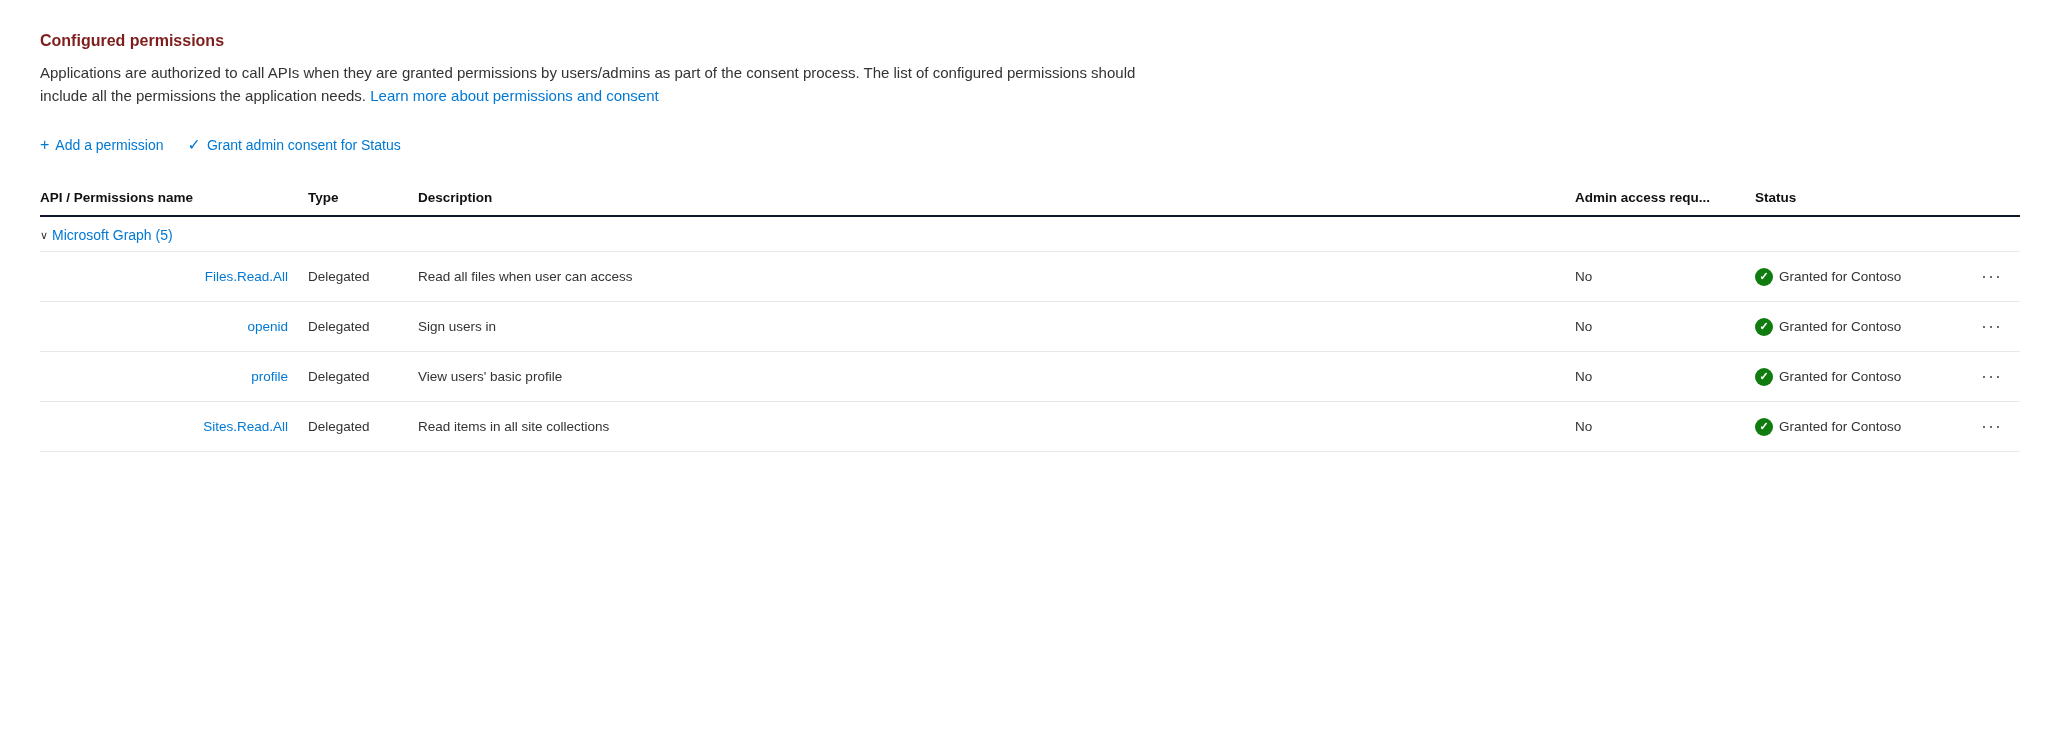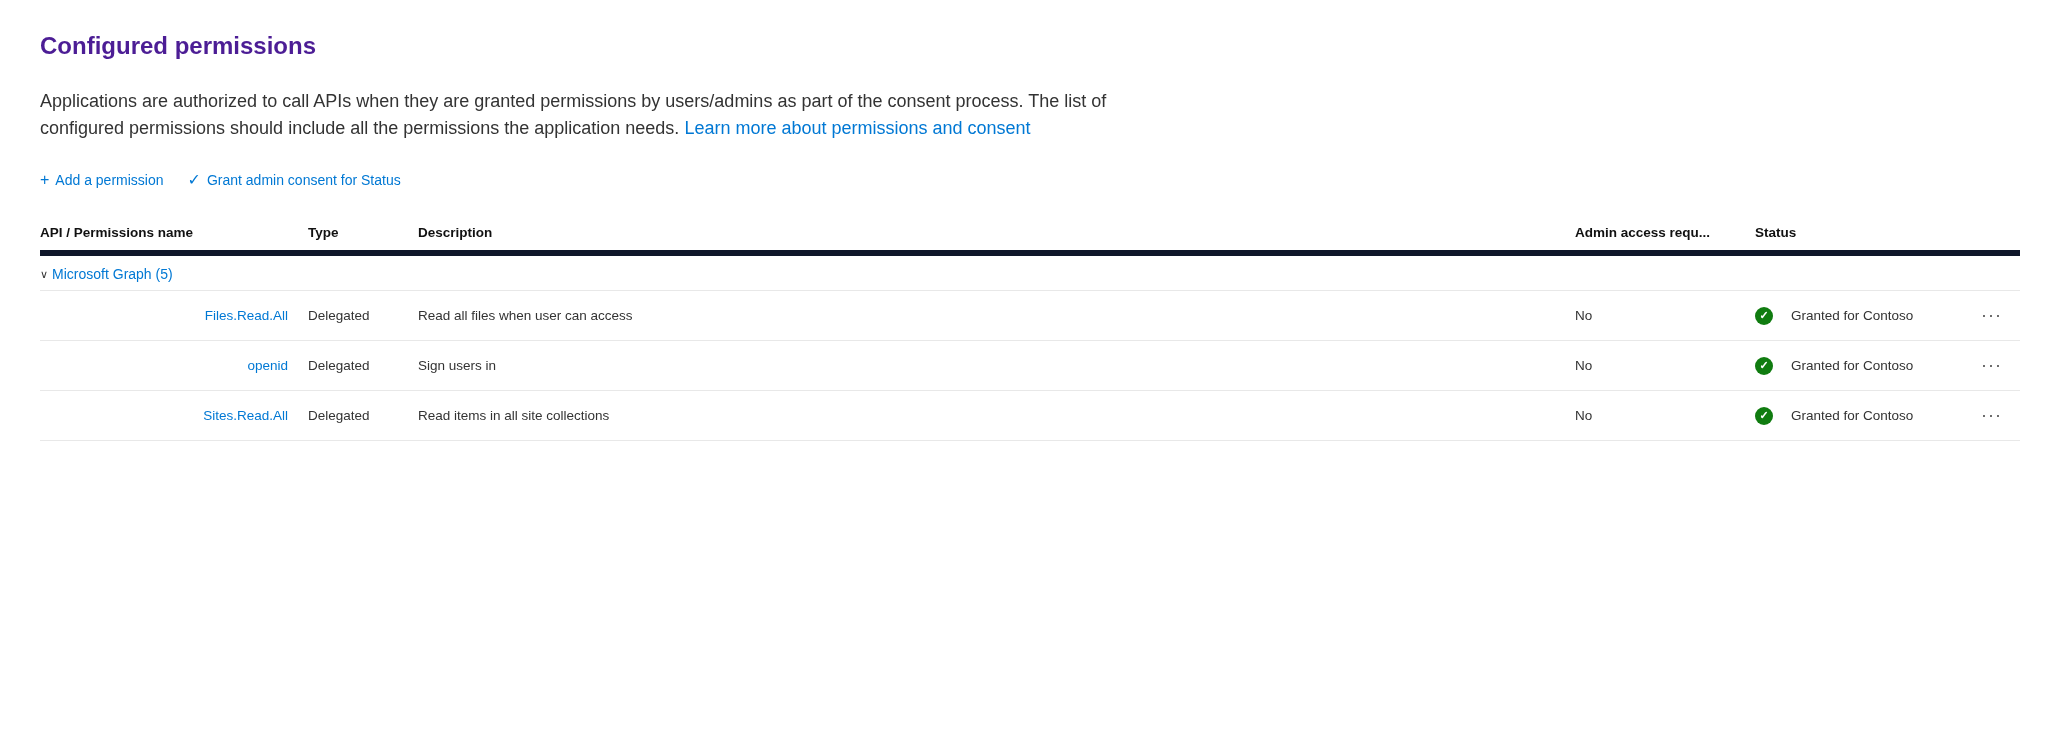--- a/index.html
+++ b/index.html
@@ -4,27 +4,27 @@
   <style>
     * { box-sizing: border-box; margin: 0; padding: 0; }
     body {
       font-family: 'Segoe UI', -apple-system, BlinkMacSystemFont, sans-serif;
       font-size: 14px;
       color: #333;
       background: #fff;
       padding: 32px 40px;
     }
     .page-title {
-      font-size: 24px;
+      font-size: 16px;
       font-weight: 600;
-      margin-bottom: 28px;
-      color: #4c1d95;
+      margin-bottom: 12px;
+      color: #7f1d1d;
     }
     .description {
-      font-size: 18px;
+      font-size: 15px;
       color: #333;
       line-height: 1.5;
       max-width: 1100px;
       margin-bottom: 24px;
     }
     .description a {
       color: #0078d4;
       text-decoration: none;
     }
     .toolbar {
@@ -48,21 +48,21 @@
     .toolbar-btn .btn-icon {
       font-size: 16px;
       font-weight: 400;
       color: #0078d4;
     }
     .permissions-table {
       width: 100%;
       border-collapse: collapse;
     }
     .permissions-table thead tr {
-      border-bottom: 6px solid #0f172a;
+      border-bottom: 2px solid #0f172a;
     }
     .permissions-table th {
       text-align: left;
       font-weight: 700;
       font-size: 13.5px;
       color: #111;
       padding: 8px 12px 10px 8px;
     }
     .permissions-table th:first-child { padding-left: 0; }
     .permissions-table td {
@@ -95,21 +95,21 @@
       color: #333;
     }
     .permission-link {
       color: #0078d4;
       cursor: pointer;
       text-decoration: none;
     }
     .status-granted {
       display: flex;
       align-items: center;
-      gap: 18px;
+      gap: 6px;
       color: #333;
     }
     .check-circle {
       width: 18px;
       height: 18px;
       border-radius: 50%;
       background: #107c10;
       display: inline-flex;
       align-items: center;
       justify-content: center;
@@ -204,20 +204,37 @@
           <span class="check-circle"></span>
           <span>Granted for Contoso</span>
         </span>
       </td>
       <td class="col-actions">
         <button class="more-btn" title="More options">···</button>
       </td>
     </tr>
       <tr>
       <td class="col-api indent-cell">
+        <a class="permission-link">profile</a>
+      </td>
+      <td class="col-type">Delegated</td>
+      <td class="col-desc">View users' basic profile</td>
+      <td class="col-admin">No</td>
+      <td class="col-status">
+        <span class="status-granted">
+          <span class="check-circle"></span>
+          <span>Granted for Contoso</span>
+        </span>
+      </td>
+      <td class="col-actions">
+        <button class="more-btn" title="More options">···</button>
+      </td>
+    </tr>
+      <tr>
+      <td class="col-api indent-cell">
         <a class="permission-link">Sites.Read.All</a>
       </td>
       <td class="col-type">Delegated</td>
       <td class="col-desc">Read items in all site collections</td>
       <td class="col-admin">No</td>
       <td class="col-status">
         <span class="status-granted">
           <span class="check-circle"></span>
           <span>Granted for Contoso</span>
         </span>

